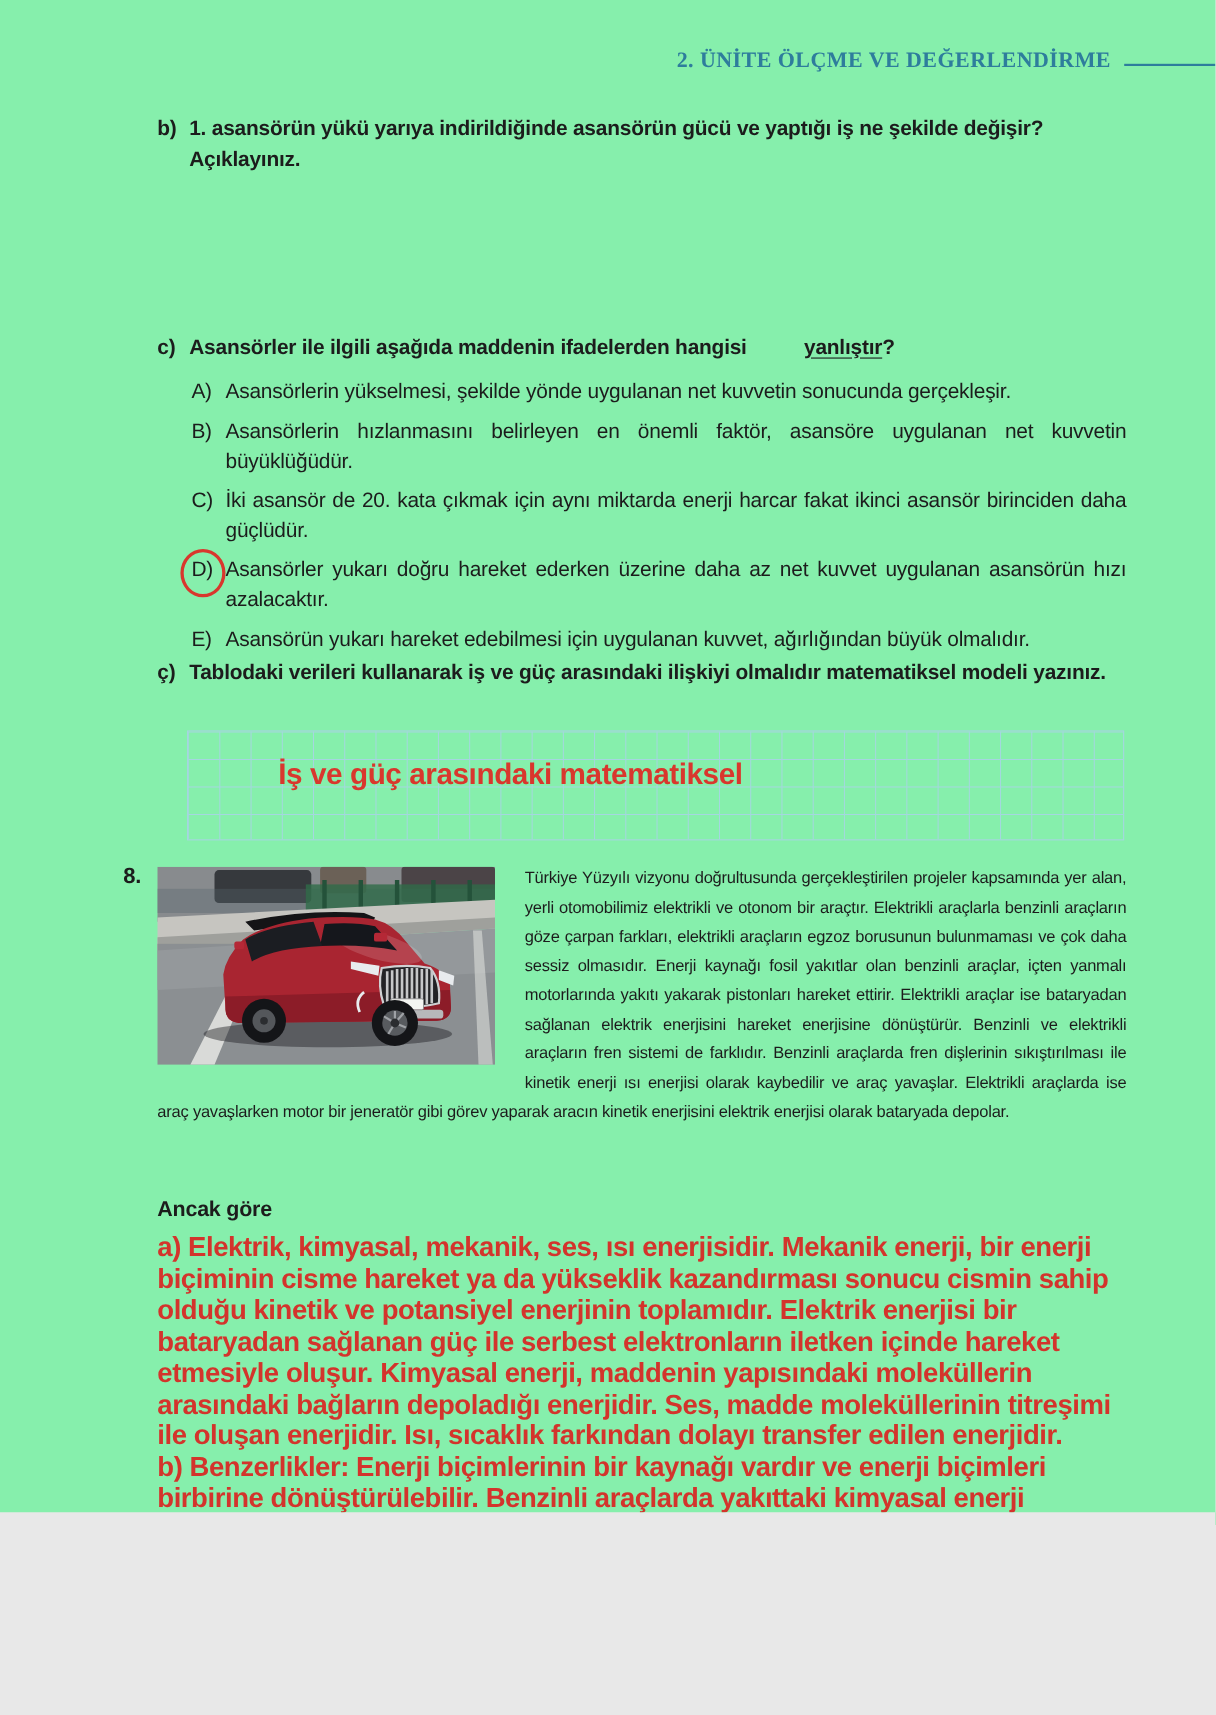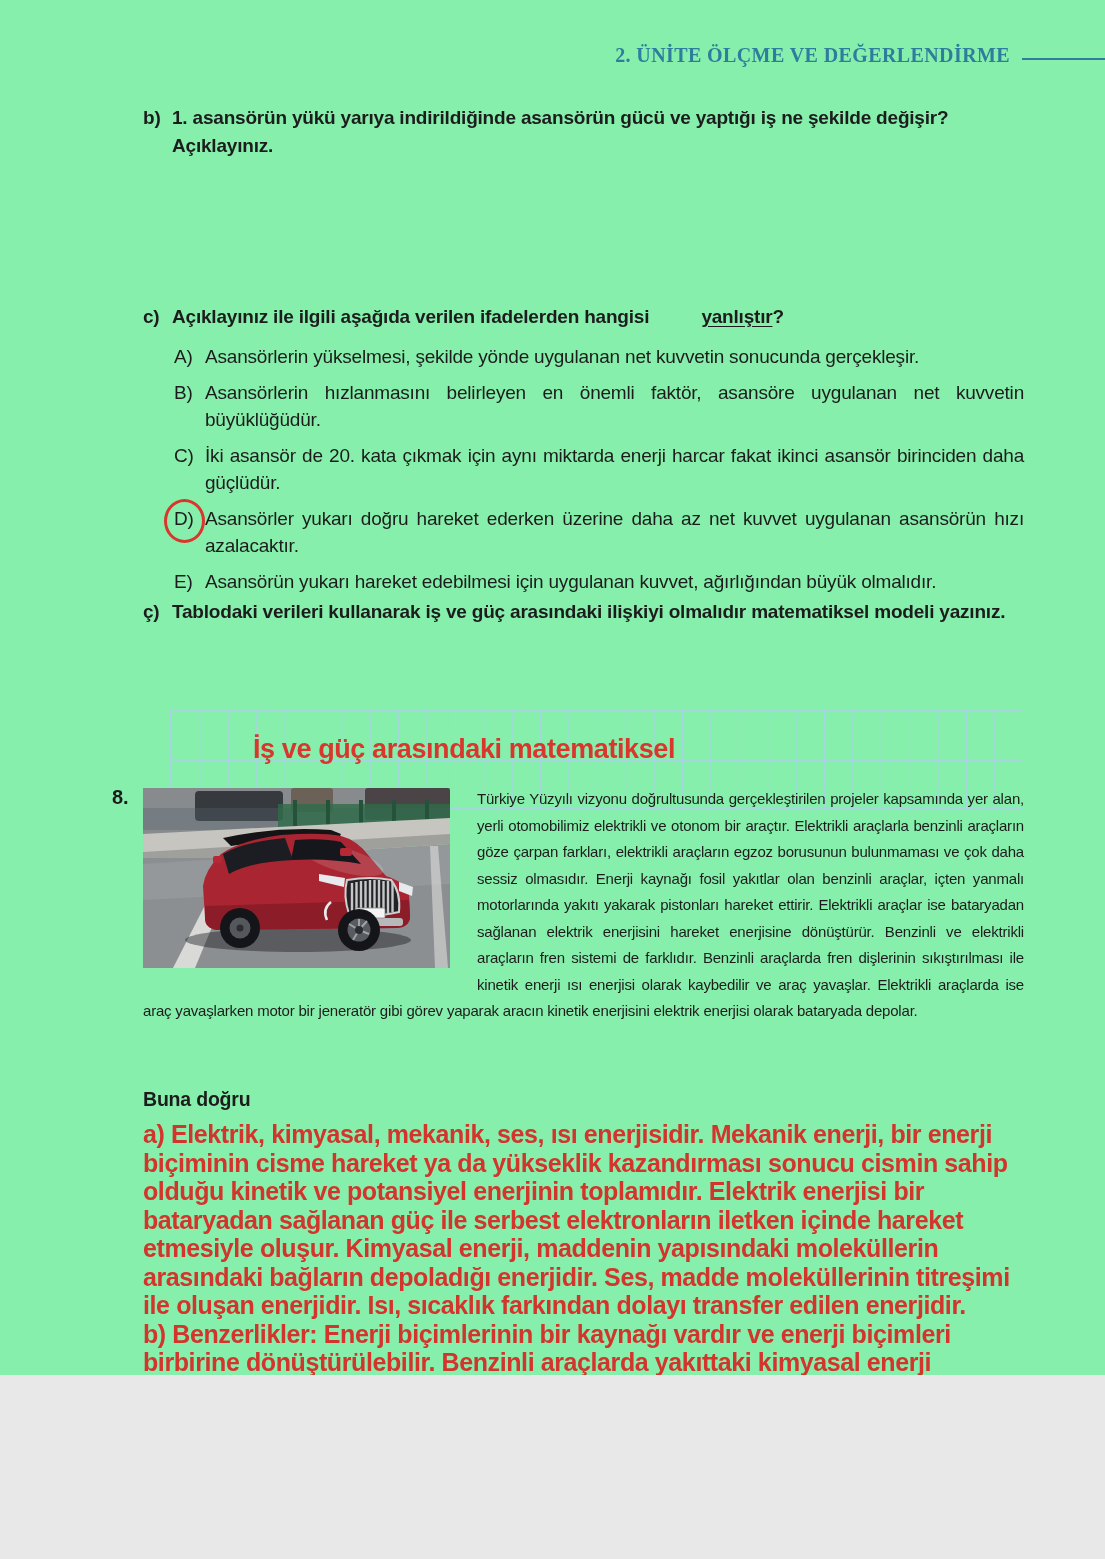--- a/index.html
+++ b/index.html
@@ -81,21 +81,21 @@
   <div class="q-block" style="top:104px;">
     <div class="q-head">
       <span class="q-label">b)</span>
       <span class="q-text">1. asansörün yükü yarıya indirildiğinde asansörün gücü ve yaptığı iş ne şekilde değişir? Açıklayınız.</span>
     </div>
   </div>
 
   <div class="q-block" style="top:303px;">
     <div class="q-head">
       <span class="q-label">c)</span>
-      <span class="q-text"><span>Açıklayınız ile ilgili aşağıda verilen ifadelerden hangisi </span><span class="underline">yanlıştır</span><span>?</span></span>
+      <span class="q-text"><span>Asansörler ile ilgili aşağıda maddenin ifadelerden hangisi </span><span class="underline">yanlıştır</span><span>?</span></span>
     </div>
   </div>
 
   <div class="options">
     <div class="option">
       <span class="opt-label">A)</span>
       <span class="opt-text">Asansörlerin yükselmesi, şekilde yönde uygulanan net kuvvetin sonucunda gerçekleşir.</span>
     </div>
     <div class="option">
       <span class="opt-label">B)</span>
@@ -114,21 +114,21 @@
       <span class="opt-text">Asansörün yukarı hareket edebilmesi için uygulanan kuvvet, ağırlığından büyük olmalıdır.</span>
     </div>
   </div>
 
   <div class="q-block" style="top:598px;">
     <div class="q-head">
       <span class="q-label">ç)</span>
       <span class="q-text">Tablodaki verileri kullanarak iş ve güç arasındaki ilişkiyi olmalıdır matematiksel modeli yazınız.</span>
     </div>
   </div>
-  <div class="grid-area grid2" style="top:664px;margin-top:45px;">
+  <div class="grid-area grid2" style="top:664px;">
     <div class="grid-answer">İş ve güç arasındaki matematiksel</div>
   </div>
 
   <div class="q8-number">8.</div>
   <div class="q8-content">
     <svg class="car-figure" viewBox="0 0 307 180" xmlns="http://www.w3.org/2000/svg">
 
       <rect width="307" height="50" fill="#888b8e"></rect>
       <rect x="52" y="3" width="88" height="30" rx="4" fill="#36393d"></rect>
       <rect x="148" y="0" width="42" height="24" rx="3" fill="#6b6157"></rect>
@@ -192,20 +192,20 @@
         </g>
         <circle cx="216" cy="142" r="4" fill="#2b2d30"></circle>
         <circle cx="97" cy="140" r="20" fill="#141518"></circle>
         <circle cx="97" cy="140" r="10.5" fill="#54575b"></circle>
         <circle cx="97" cy="140" r="3.5" fill="#2b2d30"></circle>
       </g>
     </svg>
     <p class="q8-paragraph" style="margin:0;">Türkiye Yüzyılı vizyonu doğrultusunda gerçekleştirilen projeler kapsamında yer alan, yerli otomobilimiz elektrikli ve otonom bir araçtır. Elektrikli araçlarla benzinli araçların göze çarpan farkları, elektrikli araçların egzoz borusunun bulunmaması ve çok daha sessiz olmasıdır. Enerji kaynağı fosil yakıtlar olan benzinli araçlar, içten yanmalı motorlarında yakıtı yakarak pistonları hareket ettirir. Elektrikli araçlar ise bataryadan sağlanan elektrik enerjisini hareket enerjisine dönüştürür. Benzinli ve elektrikli araçların fren sistemi de farklıdır. Benzinli araçlarda fren dişlerinin sıkıştırılması ile kinetik enerji ısı enerjisi olarak kaybedilir ve araç yavaşlar. Elektrikli araçlarda ise araç yavaşlarken motor bir jeneratör gibi görev yaparak aracın kinetik enerjisini elektrik enerjisi olarak bataryada depolar.</p>
   </div>
 
-  <div class="subheading">Buna doğru</div>
+  <div class="subheading">Ancak göre</div>
 
   <div class="red-answers">
     <p>a) Elektrik, kimyasal, mekanik, ses, ısı enerjisidir. Mekanik enerji, bir enerji biçiminin cisme hareket ya da yükseklik kazandırması sonucu cismin sahip olduğu kinetik ve potansiyel enerjinin toplamıdır. Elektrik enerjisi bir bataryadan sağlanan güç ile serbest elektronların iletken içinde hareket etmesiyle oluşur. Kimyasal enerji, maddenin yapısındaki moleküllerin arasındaki bağların depoladığı enerjidir. Ses, madde moleküllerinin titreşimi ile oluşan enerjidir. Isı, sıcaklık farkından dolayı transfer edilen enerjidir.</p>
     <p>b) Benzerlikler: Enerji biçimlerinin bir kaynağı vardır ve enerji biçimleri birbirine dönüştürülebilir. Benzinli araçlarda yakıttaki kimyasal enerji yakılarak pistonlarda mekanik enerjiye, elektrikli araçlarda bataryadaki kimyasal enerji elektrik motorlarında mekanik enerjiye dönüştürülür. Elektrik enerjisi iki uç arasında potansiyel fark olduğunda ısı ise farklı sıcaklıktaki iki cisim etkileşime girdiğinde oluşur. Farklılıklar: Kimyasal enerji ve ısı, maddenin yapısında depolanan enerji türleridir. Mekanik enerji elde etmek için ise cismin hareketi veya konumundaki değişiklik gereklidir. Elektrik enerjisi çeşitli enerji türlerinden dönüştürülerek elde edilebilir. Örneğin mekanik enerji, kimyasal enerji veya ısı elektrik enerjisine dönüşebilir. Ancak diğer enerji biçimleri, doğrudan başka bir enerji biçiminden dönüştürülemez.</p>
   </div>
 
 </div>
 
 </body></html>

